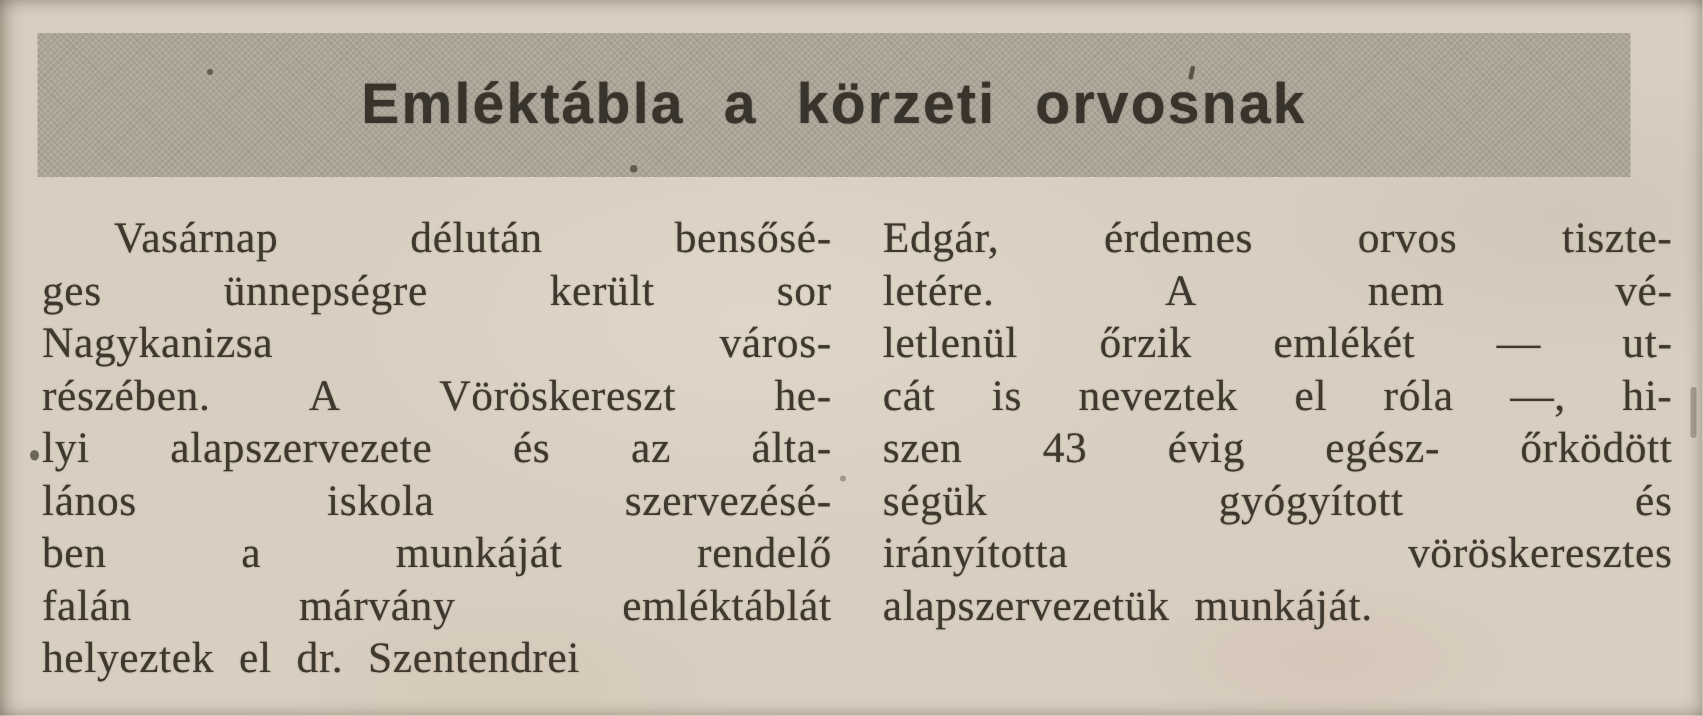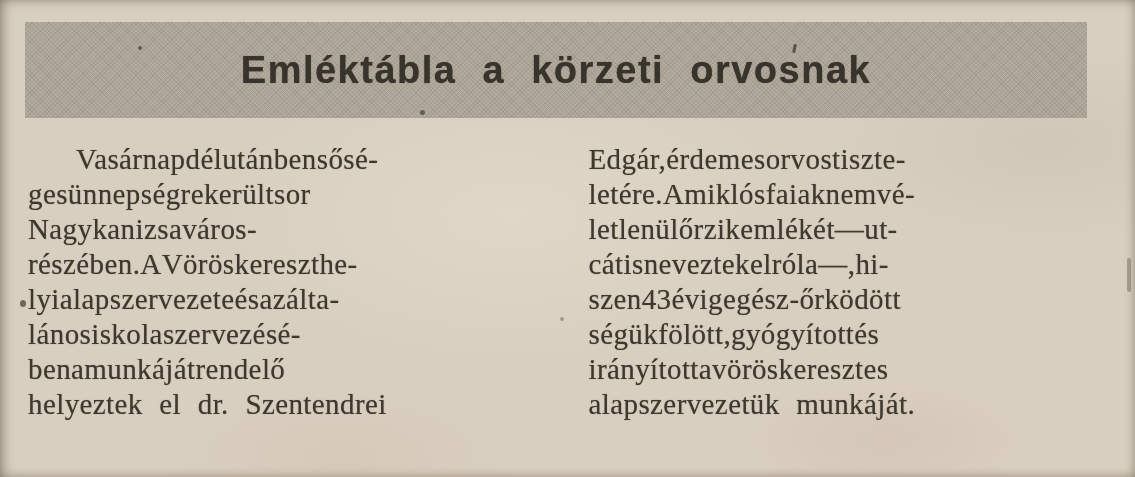--- a/index.html
+++ b/index.html
@@ -63,21 +63,21 @@
   .col {
     flex: 1 1 0;
     min-width: 0;
     font-size: 29px;
     line-height: 35px;
     letter-spacing: 0.4px;
     color: #3e382e;
     text-shadow: 0 0 1px rgba(62,56,46,.55);
   }
   .line { height: 35px; white-space: nowrap; }
-  .line.just { display: flex; }
+  .line.just { display: flex; justify-content: space-between; }
   .line.plain { word-spacing: 9px; font-family: Liberation Serif, serif; }
   .line.indent { padding-left: 48px; }
 
   
   .speck {
     position: absolute;
     background: #4a443a;
     border-radius: 50%;
     opacity: .75;
     pointer-events: none;
@@ -133,33 +133,37 @@
           <span>lános</span>
           <span>iskola</span>
           <span>szervezésé-</span>
         </div>
         <div class="line just">
           <span>ben</span>
           <span>a</span>
           <span>munkáját</span>
           <span>rendelő</span>
         </div>
+        <div class="line just">
+          <span>falán</span>
+          <span>márvány</span>
+          <span>emléktáblát</span>
+        </div>
         <div class="line plain">helyeztek el dr. Szentendrei</div>
       </div>
     <div class="col" id="col-right">
         <div class="line just">
           <span>Edgár,</span>
           <span>érdemes</span>
           <span>orvos</span>
           <span>tiszte-</span>
         </div>
         <div class="line just">
           <span>letére.</span>
           <span>A</span>
-          <span>miklósfaiak</span>
           <span>nem</span>
           <span>vé-</span>
         </div>
         <div class="line just">
           <span>letlenül</span>
           <span>őrzik</span>
           <span>emlékét</span>
           <span>—</span>
           <span>ut-</span>
         </div>
@@ -174,21 +178,20 @@
         </div>
         <div class="line just">
           <span>szen</span>
           <span>43</span>
           <span>évig</span>
           <span>egész-</span>
           <span>őrködött</span>
         </div>
         <div class="line just">
           <span>ségük</span>
-          <span>fölött,</span>
           <span>gyógyított</span>
           <span>és</span>
         </div>
         <div class="line just">
           <span>irányította</span>
           <span>vöröskeresztes</span>
         </div>
         <div class="line plain">alapszervezetük munkáját.</div>
       </div>
   </div>

